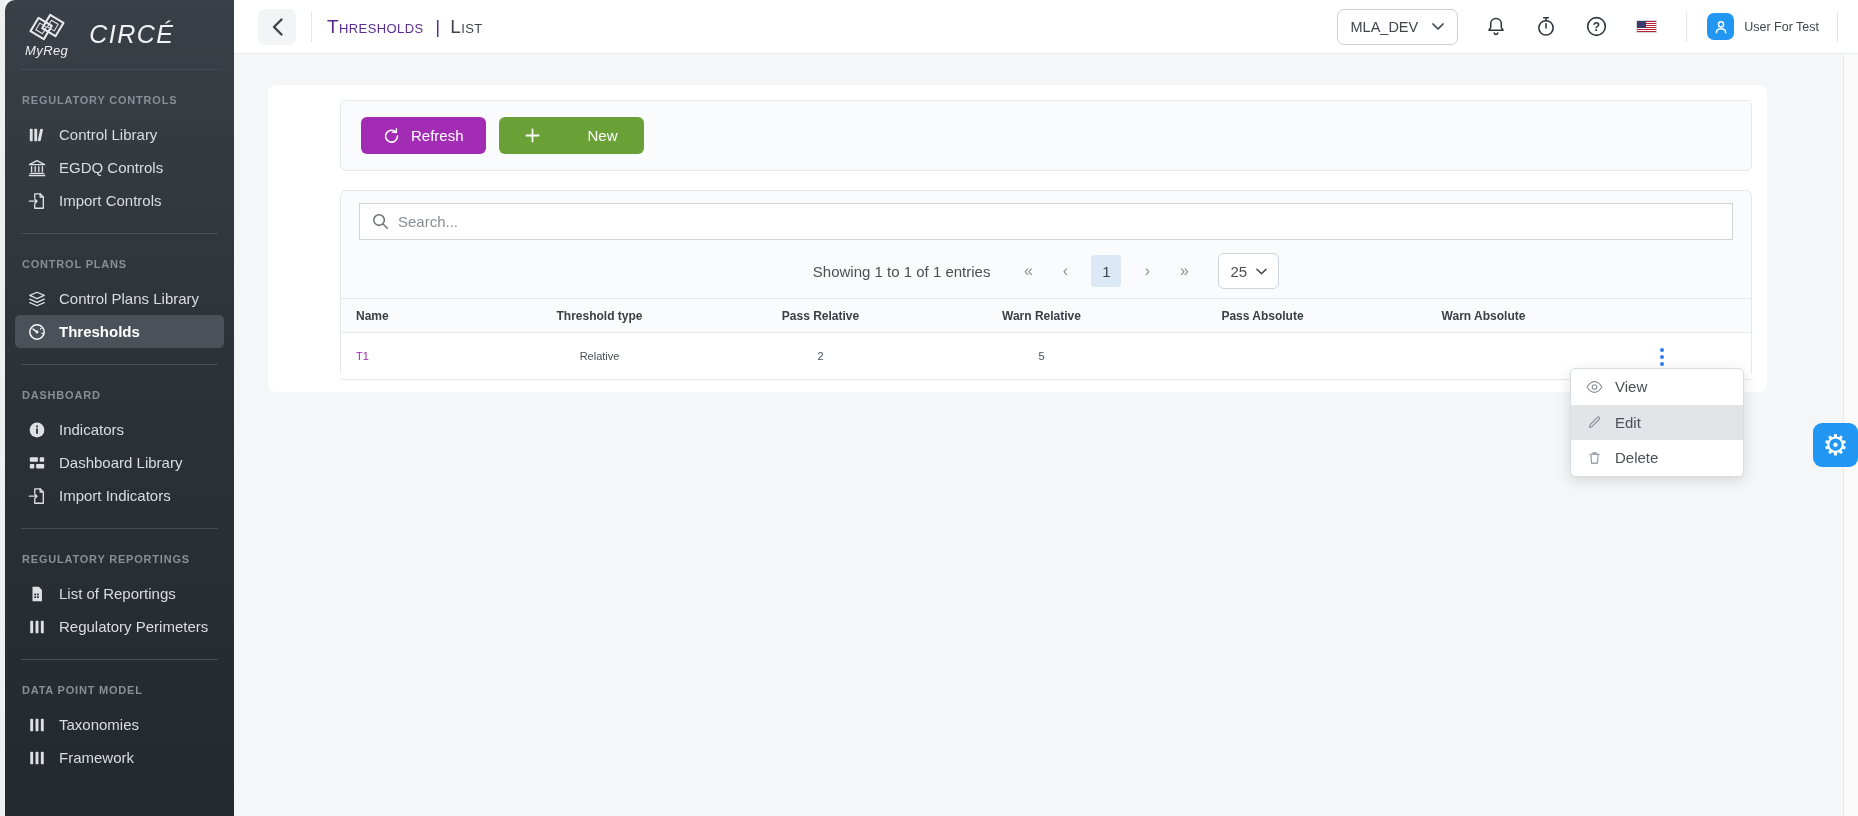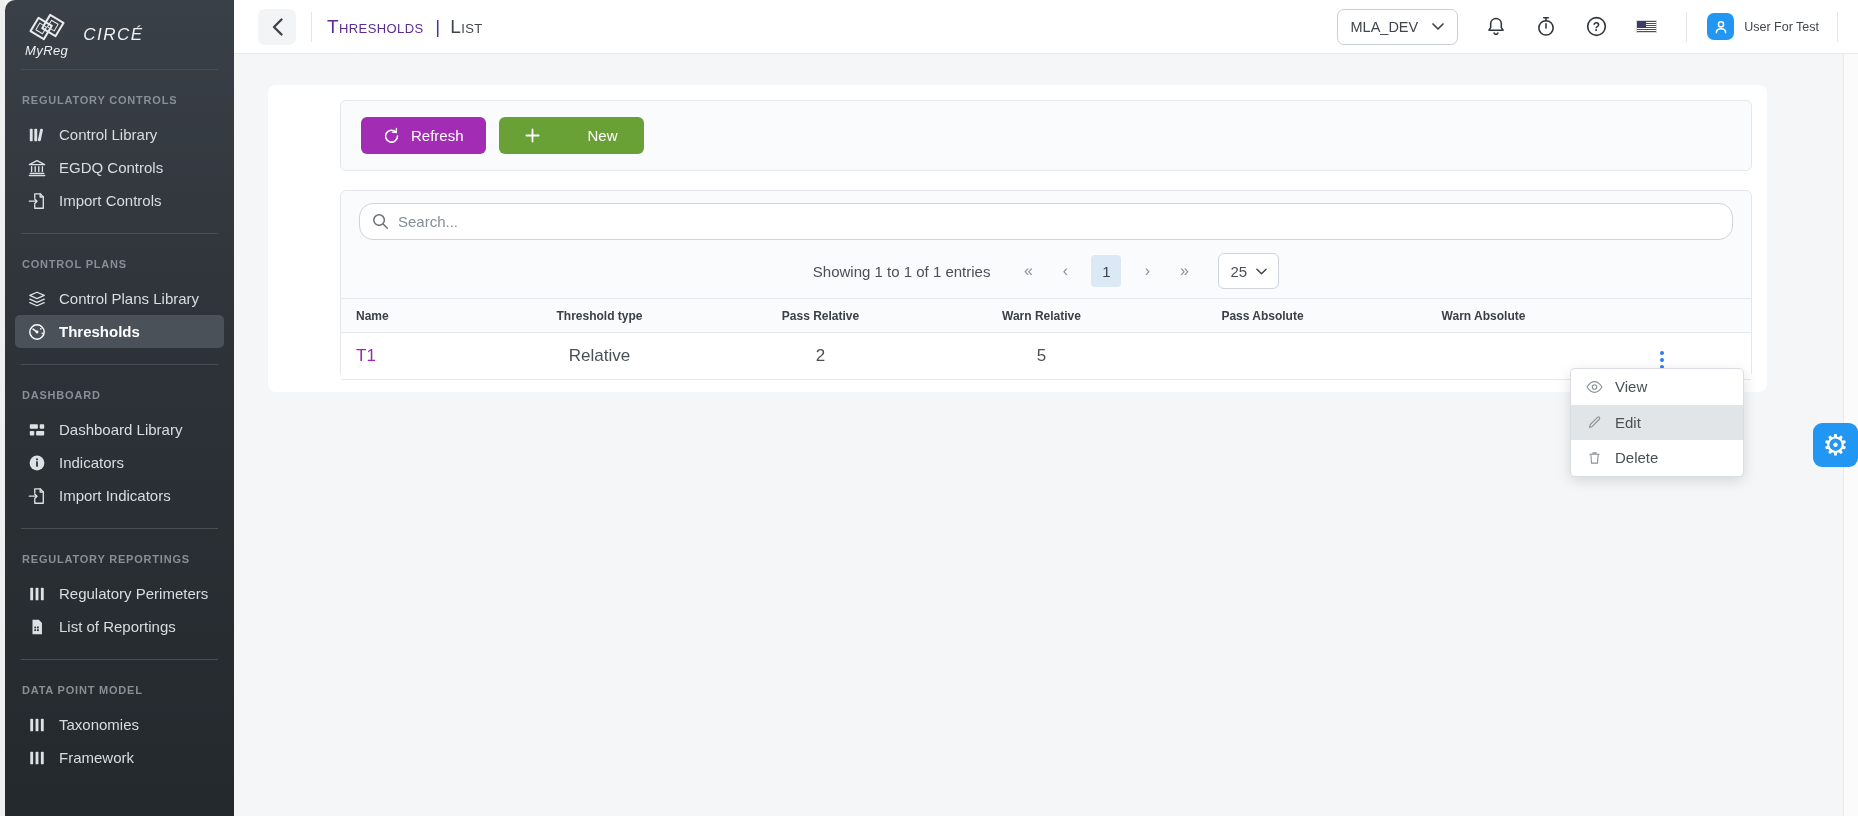--- a/index.html
+++ b/index.html
@@ -17,21 +17,21 @@
 
   
   .sidebar {
     position:absolute; left:5px; top:0; width:229px; height:816px;
     background:linear-gradient(180deg,#3a4047 0%, #2c3237 45%, #24292e 100%);
     border-top-left-radius:10px; z-index:9; color:#dcdfe2;
   }
   .logo-area { height:69px; display:flex; align-items:center; padding-left:20px;font-style:italic; }
   .logo-stack { display:flex; flex-direction:column; align-items:center; }
   .logo-stack .brand-small { font-size:13px; color:#eef0f2; margin-top:1px; letter-spacing:.4px; }
-  .brand-main { margin-left:15px; font-size:17px; font-weight:500; letter-spacing:1.5px; color:#f0f2f4; }
+  .brand-main { margin-left:21px; font-size:25px; font-weight:500; letter-spacing:1.5px; color:#f0f2f4; }
   .side-divider { height:1px; background:#474e55; margin:0 16px; }
   .section-label {
     margin:24px 17px 12px; font-size:11px; font-weight:bold;
     color:#888f96; letter-spacing:.8px; text-transform:uppercase;
   }
   .side-item {
     height:33px; display:flex; align-items:center; padding-left:23px;
     font-size:15px; color:#d9dde0; cursor:pointer;
   }
   .side-item .s-icon { width:18px; height:18px; display:flex; align-items:center; justify-content:center; }
@@ -83,41 +83,41 @@
   .card-toolbar { left:340px; top:100px; width:1412px; height:71px;
     display:flex; align-items:center; padding:0 20px; gap:13px; }
   .btn { height:37px; border:none; border-radius:6px; color:#fff; font-size:15px;
     font-family:"Liberation Sans",sans-serif; display:flex; align-items:center; gap:11px;
     padding:0 22px; cursor:pointer; }
   .btn-refresh { background:#a32cb5; }
   .btn-new { background:#6aa137; padding:0 26px;gap:48px; }
 
   .card-table { left:340px; top:190px; width:1412px; height:188px; overflow:visible; }
   .search-box { margin:12px 18px 0; height:37px; background:#fff; border:1px solid #ced4da;
-    border-radius:14px; display:flex; align-items:center; padding:0 12px; gap:9px; }
+    border-radius:0; display:flex; align-items:center; padding:0 12px; gap:9px; }
   .search-box input { flex:1; border:none; outline:none; background:transparent;
     font-size:15px; color:#41464c; font-family:"Liberation Sans",sans-serif; }
   .search-box input::placeholder { color:#868e96; }
 
   .pagination-row { margin-top:12px; height:38px; display:flex; align-items:center;
     justify-content:center; gap:15px; font-size:15px; color:#4a5056; }
   .pg-summary { margin-right:12px; }
   .pg-nav { color:#8a9199; font-size:16px; width:22px; text-align:center; cursor:pointer; user-select:none; }
   .pg-current { width:30px; height:32px; background:#dbe8f6; border-radius:4px;
     display:flex; align-items:center; justify-content:center; color:#3f444a; cursor:pointer; }
   .pg-size { height:36px; background:#fff; border:1px solid #ced4da; border-radius:6px;
     display:flex; align-items:center; gap:9px; padding:0 11px; margin-left:8px; cursor:pointer; }
 
   table.grid { width:100%; margin-top:8px; border-collapse:collapse; table-layout:fixed; }
   table.grid th, table.grid td { text-align:center; font-weight:normal; }
   table.grid thead tr { height:34px; border-top:1px solid #e6e9ec; border-bottom:1px solid #e6e9ec; }
   table.grid th { font-size:12px; font-weight:600; color:#3b4046; }
   table.grid th:first-child, table.grid td:first-child { text-align:left; padding-left:15px; }
   table.grid tbody tr { height:47px; background:#ffffff; border-bottom:1px solid #e6e9ec; }
-  table.grid td { font-size:17px; color:#4a5056; }
+  table.grid td { font-size:11px; color:#4a5056; }
   .cell-link { color:#9c27b0; cursor:pointer; }
   td.actions { text-align:right; padding-right:22px; }
   .dots { display:inline-flex; flex-direction:column; gap:3px; cursor:pointer; padding:4px; }
   .dots i { width:4px; height:4px; border-radius:50%; background:#2d7ff0; }
 
   
   .context-menu { position:absolute; left:1570px; top:368px; width:174px; background:#fff;
     border:1px solid #d9dde1; border-radius:5px; box-shadow:0 4px 14px rgba(0,0,0,.13);
     z-index:20; overflow:hidden; }
   .menu-item { height:35.5px; display:flex; align-items:center; gap:12px; padding:0 15px;
@@ -213,75 +213,75 @@
           <circle cx="15.8" cy="11.5" r="0.9" fill="#ffffff"></circle>
       </svg>
     </span>
     <span class="s-label">Thresholds</span>
   </div>
   <div class="side-divider after-items"></div>
 
   <div class="section-label">Dashboard</div>
   <div class="side-item">
     <span class="s-icon">
+      <svg width="18" height="18" viewBox="0 0 20 20">
+        <circle cx="10" cy="10" r="8.2" fill="#dde1e4"></circle>
+        <rect x="9" y="8.2" width="2" height="6" fill="#2e343a"></rect>
+          <rect x="9" y="5" width="2" height="2" fill="#2e343a"></rect>
+      </svg>
+    </span>
+    <span class="s-label">Indicators</span>
+  </div>
+  <div class="side-item">
+    <span class="s-icon">
       <svg width="18" height="18" viewBox="0 0 20 20" fill="#dde1e4">
         <rect x="2" y="3.5" width="9" height="5" rx="1"></rect>
           <rect x="13" y="3.5" width="5" height="5" rx="1"></rect>
         <rect x="2" y="11" width="5" height="5" rx="1"></rect>
           <rect x="9" y="11" width="9" height="5" rx="1"></rect>
       </svg>
     </span>
     <span class="s-label">Dashboard Library</span>
   </div>
   <div class="side-item">
     <span class="s-icon">
-      <svg width="18" height="18" viewBox="0 0 20 20">
-        <circle cx="10" cy="10" r="8.2" fill="#dde1e4"></circle>
-        <rect x="9" y="8.2" width="2" height="6" fill="#2e343a"></rect>
-          <rect x="9" y="5" width="2" height="2" fill="#2e343a"></rect>
-      </svg>
-    </span>
-    <span class="s-label">Indicators</span>
-  </div>
-  <div class="side-item">
-    <span class="s-icon">
       <svg width="18" height="18" viewBox="0 0 20 20" fill="none" stroke="#dde1e4" stroke-width="1.5" stroke-linejoin="round" stroke-linecap="round">
         <path d="M7.5 6.5 V2 h6 l3.5 3.5 V18 h-9.5 v-4"></path>
           <path d="M13.5 2 v3.5 H17"></path>
         <path d="M1.5 10.2 H10 M7.5 7.7 L10 10.2 L7.5 12.7"></path>
       </svg>
     </span>
     <span class="s-label">Import Indicators</span>
   </div>
   <div class="side-divider after-items"></div>
 
   <div class="section-label">Regulatory Reportings</div>
-  <div class="side-item">
-    <span class="s-icon">
-      <svg width="18" height="18" viewBox="0 0 20 20" fill="#dde1e4">
-        <rect x="2.5" y="3" width="3.2" height="14" rx="1"></rect>
-          <rect x="8.4" y="3" width="3.2" height="14" rx="1"></rect>
-          <rect x="14.3" y="3" width="3.2" height="14" rx="1"></rect>
-      </svg>
-    </span>
-    <span class="s-label">Regulatory Perimeters</span>
-  </div>
   <div class="side-item">
     <span class="s-icon">
       <svg width="18" height="18" viewBox="0 0 20 20">
         <path d="M5 2 h7 l3.5 3.5 V18 H5 Z" fill="#dde1e4"></path>
         <g fill="#2e343a">
             <rect x="7" y="9.5" width="2" height="2"></rect>
             <rect x="10" y="9.5" width="2" height="2"></rect>
         <rect x="7" y="12.5" width="2" height="2"></rect>
             <rect x="10" y="12.5" width="2" height="2"></rect>
           </g>
       </svg>
     </span>
     <span class="s-label">List of Reportings</span>
+  </div>
+  <div class="side-item">
+    <span class="s-icon">
+      <svg width="18" height="18" viewBox="0 0 20 20" fill="#dde1e4">
+        <rect x="2.5" y="3" width="3.2" height="14" rx="1"></rect>
+          <rect x="8.4" y="3" width="3.2" height="14" rx="1"></rect>
+          <rect x="14.3" y="3" width="3.2" height="14" rx="1"></rect>
+      </svg>
+    </span>
+    <span class="s-label">Regulatory Perimeters</span>
   </div>
   <div class="side-divider after-items"></div>
 
   <div class="section-label">Data Point Model</div>
   <div class="side-item">
     <span class="s-icon">
       <svg width="18" height="18" viewBox="0 0 20 20" fill="#dde1e4">
         <rect x="2.5" y="3" width="3.2" height="14" rx="1"></rect>
           <rect x="8.4" y="3" width="3.2" height="14" rx="1"></rect>
           <rect x="14.3" y="3" width="3.2" height="14" rx="1"></rect>

